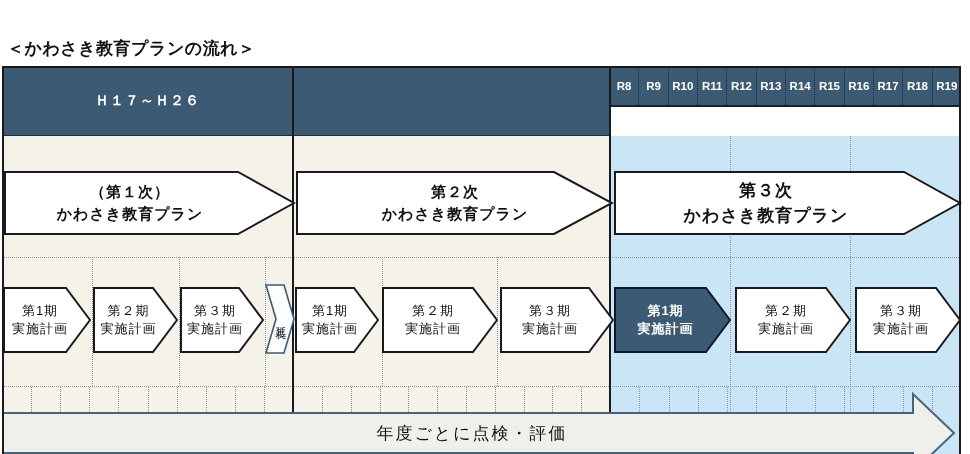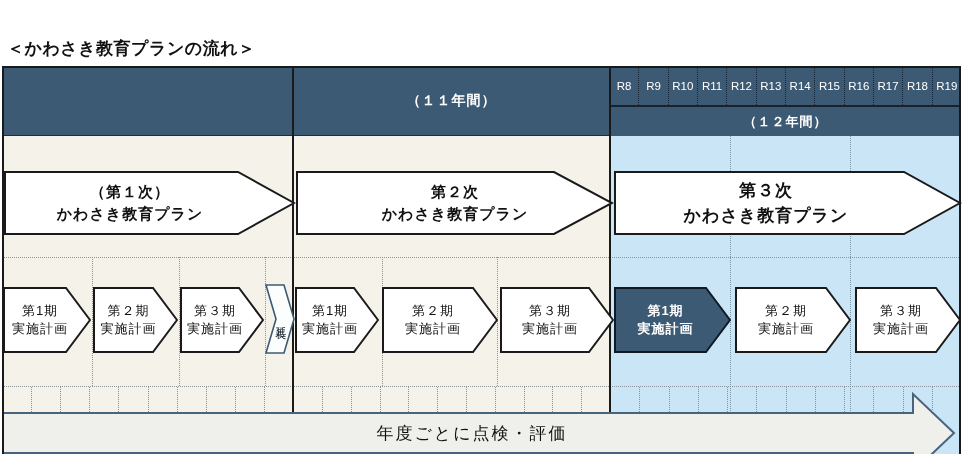--- a/index.html
+++ b/index.html
@@ -10,21 +10,21 @@
   .abs{position:absolute;box-sizing:border-box;}
   .title{left:7px;top:2px;font-size:17px;font-weight:bold;letter-spacing:.5px;}
 
   
   .hdr{background:#3d5a74;color:#fff;display:flex;flex-direction:column;
        align-items:center;justify-content:center;font-weight:bold;font-size:14px;
        line-height:1.55;letter-spacing:1px;border-bottom:1px solid #1f2b36;}
   .year-row{background:#3d5a74;display:flex;flex-direction:row;align-items:stretch;
        border-bottom:2px solid #16222e;}
   .ycell{flex:1;display:flex;align-items:center;justify-content:center;
-       color:#fff;font-weight:normal;font-size:11.5px;}
+       color:#fff;font-weight:bold;font-size:11.5px;}
   .ysep{border-left:1px dotted rgba(8,22,36,.75);}
   .hdr-sub{background:#3d5a74;color:#fff;display:flex;align-items:center;justify-content:center;
        font-weight:bold;font-size:13px;letter-spacing:1px;}
 
   
   .bg-cream{background:#f5f3e9;}
   .bg-blue{background:#c9e5f6;}
 
   
   .hdot{border-top:1px dotted #8d939a;height:0;}
@@ -52,41 +52,38 @@
 <body>
 
 <div class="stage">
 
   <div class="abs title">＜かわさき教育プランの流れ＞</div>
 
   <div class="abs bg-cream" style="left:2px;top:101px;width:608px;height:339px;"></div>
   <div class="abs bg-blue" style="left:610px;top:101px;width:351px;height:339px;"></div>
 
   <div class="abs hdr" style="left:2px;top:31px;width:291px;height:70px;">
+    <div>Ｈ１７～Ｈ２６</div>
   </div>
   <div class="abs hdr" style="left:293px;top:31px;width:317px;height:70px;">
-    <div>（１１年間）</div>
   </div>
   <div class="abs year-row" style="left:610px;top:31px;width:351px;height:41px;">
       <div class="ycell">R8</div>
       <div class="ycell ysep">R9</div>
       <div class="ycell ysep">R10</div>
       <div class="ycell ysep">R11</div>
       <div class="ycell ysep">R12</div>
       <div class="ycell ysep">R13</div>
       <div class="ycell ysep">R14</div>
       <div class="ycell ysep">R15</div>
       <div class="ycell ysep">R16</div>
       <div class="ycell ysep">R17</div>
       <div class="ycell ysep">R18</div>
       <div class="ycell ysep">R19</div>
     </div>
-  <div class="abs hdr-sub" style="left:610px;top:72px;width:351px;height:29px;">
-    <span>（１２年間）</span>
-  </div>
 
   <div class="abs hdot" style="left:2px;top:222px;width:959px;"></div>
   <div class="abs hdot" style="left:2px;top:351px;width:959px;"></div>
 
   <div class="abs vdot" style="left:92px;top:222px;height:129px;"></div>
   <div class="abs vdot" style="left:179px;top:222px;height:129px;"></div>
   <div class="abs vdot" style="left:265px;top:222px;height:129px;"></div>
   <div class="abs vdot" style="left:382px;top:222px;height:129px;"></div>
   <div class="abs vdot" style="left:497px;top:222px;height:129px;"></div>
   <div class="abs vdot-blue" style="left:730px;top:101px;height:339px;"></div>

